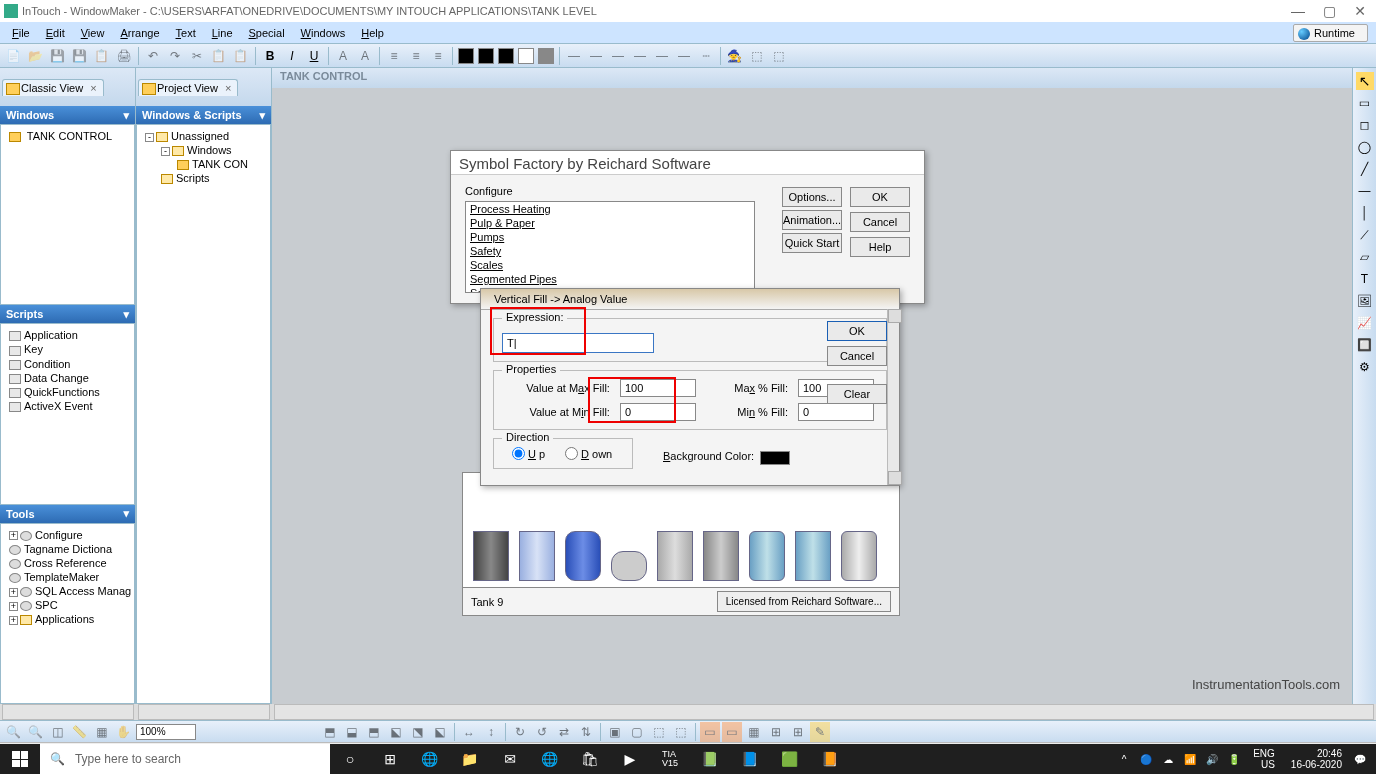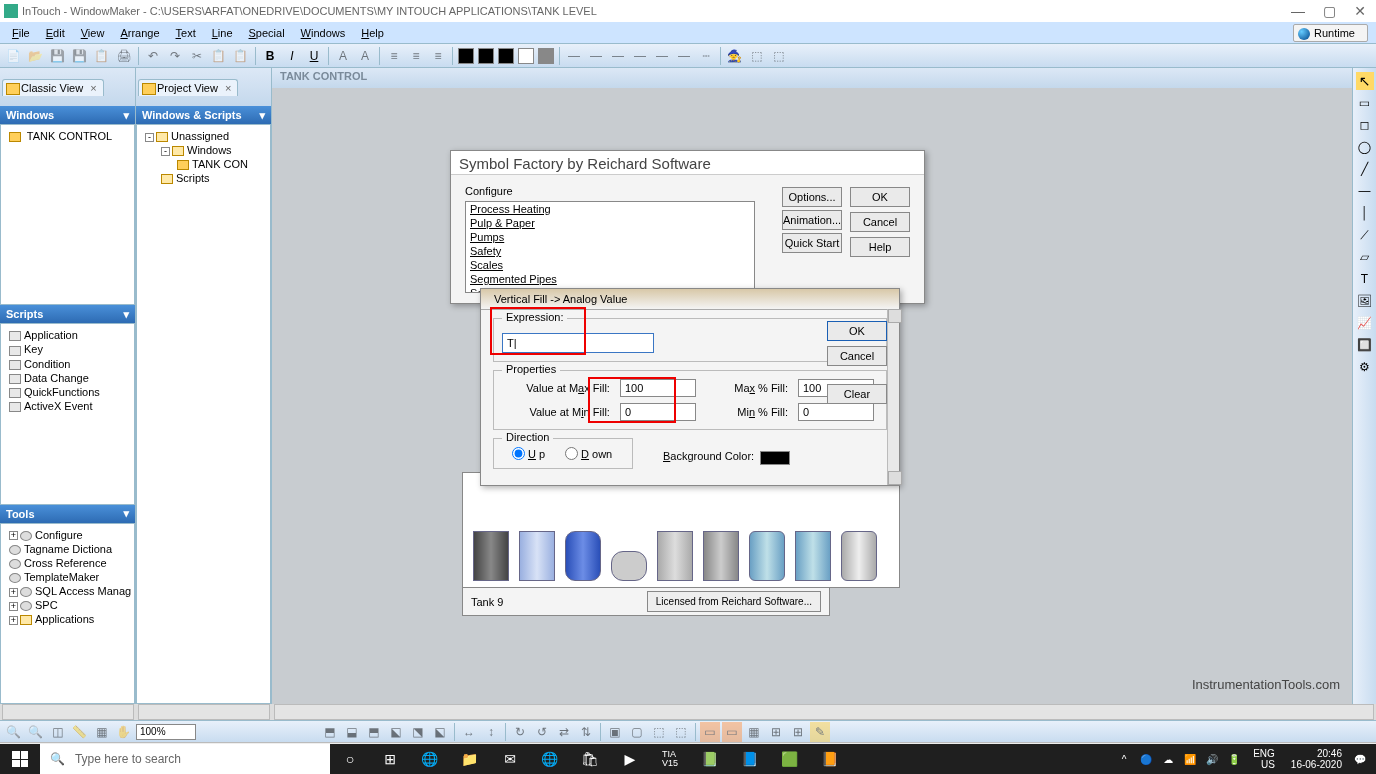--- a/index.html
+++ b/index.html
@@ -92,21 +92,21 @@
     .pinput { height:18px; border:1px solid #888; padding:0 4px; font-size:11px; width:76px; }
     .direction-row { display:flex; align-items:center; gap:20px; padding-left:10px; }
     .radio-lbl { display:flex; align-items:center; gap:3px; }
     .bg-swatch { display:inline-block; width:30px; height:14px; background:#000; border:1px solid #888; vertical-align:middle; }
     .d2-btns { position:absolute; right:12px; top:32px; display:flex; flex-direction:column; gap:5px; }
     .d2-btns .dbtn.primary { border:1px solid #1a5fb4; }
     
     
     .sym-grid { position:absolute; left:462px; top:472px; width:438px; height:116px; background:#fff; border:1px solid #888; z-index:15; padding:24px 10px 6px 10px; display:flex; gap:10px; align-items:flex-end; overflow:hidden; }
     .sym { width:36px; height:50px; background:#bcd; border:1px solid #668; }
-    .sym-footer { position:absolute; left:462px; top:588px; width:368px; height:28px; background:#f4f4f4; border:1px solid #888; border-top:none; z-index:15; display:flex; align-items:center; padding:0 8px; font-size:11px; }
+    .sym-footer { position:absolute; left:462px; top:588px; width:438px; height:28px; background:#f4f4f4; border:1px solid #888; border-top:none; z-index:15; display:flex; align-items:center; padding:0 8px; font-size:11px; }
     .sym-footer .lic { margin-left:auto; border:1px solid #888; padding:4px 8px; text-align:right; font-size:10px; line-height:1.1; background:#eee; cursor:pointer; }
     
     .d2-scroll { position:absolute; right:0; top:20px; bottom:0; width:12px; background:#e8e8e8; border-left:1px solid #bbb; }
     .d2-scroll::before, .d2-scroll::after { content:""; position:absolute; left:0; width:12px; height:12px; background:#ddd; border:1px solid #aaa; }
     .d2-scroll::before { top:0; } .d2-scroll::after { bottom:0; }
     
     
     .bottom-toolbar { height:22px; background:linear-gradient(#e8f0fa,#c8dcf0); border-top:1px solid #9bc; display:flex; align-items:center; padding:0 4px; gap:2px; }
     .zoom-box { width:60px; height:16px; border:1px solid #888; background:#fff; font-size:10px; padding:0 3px; }
     

